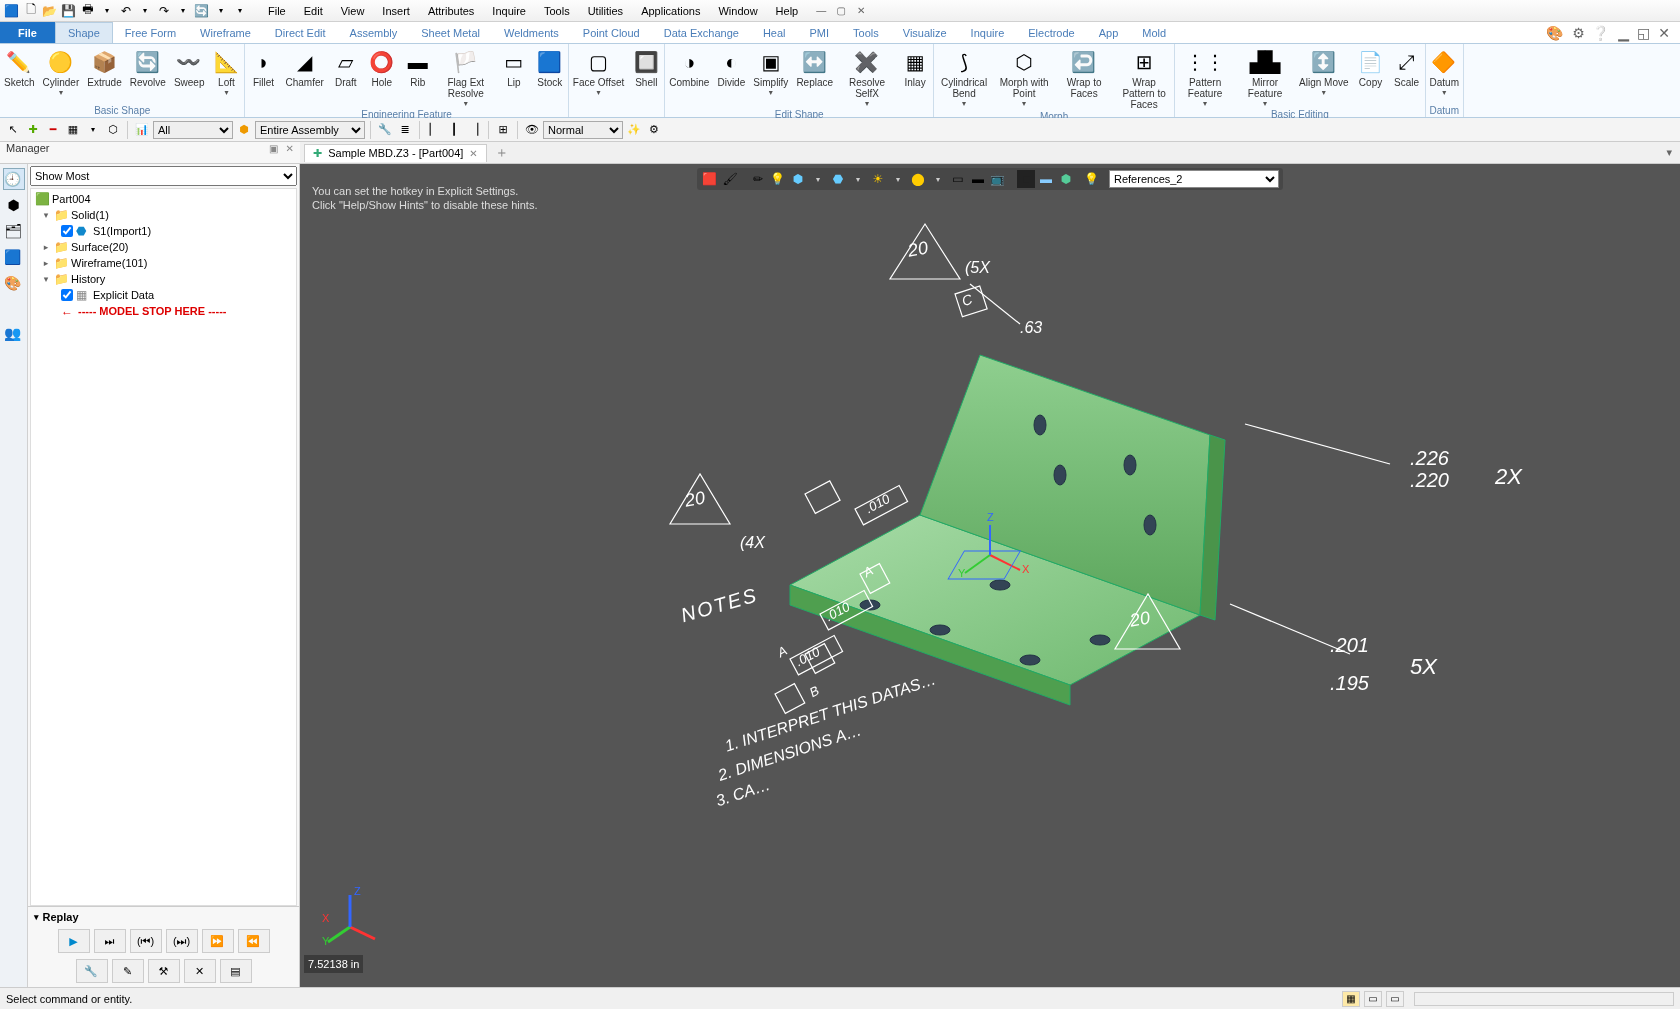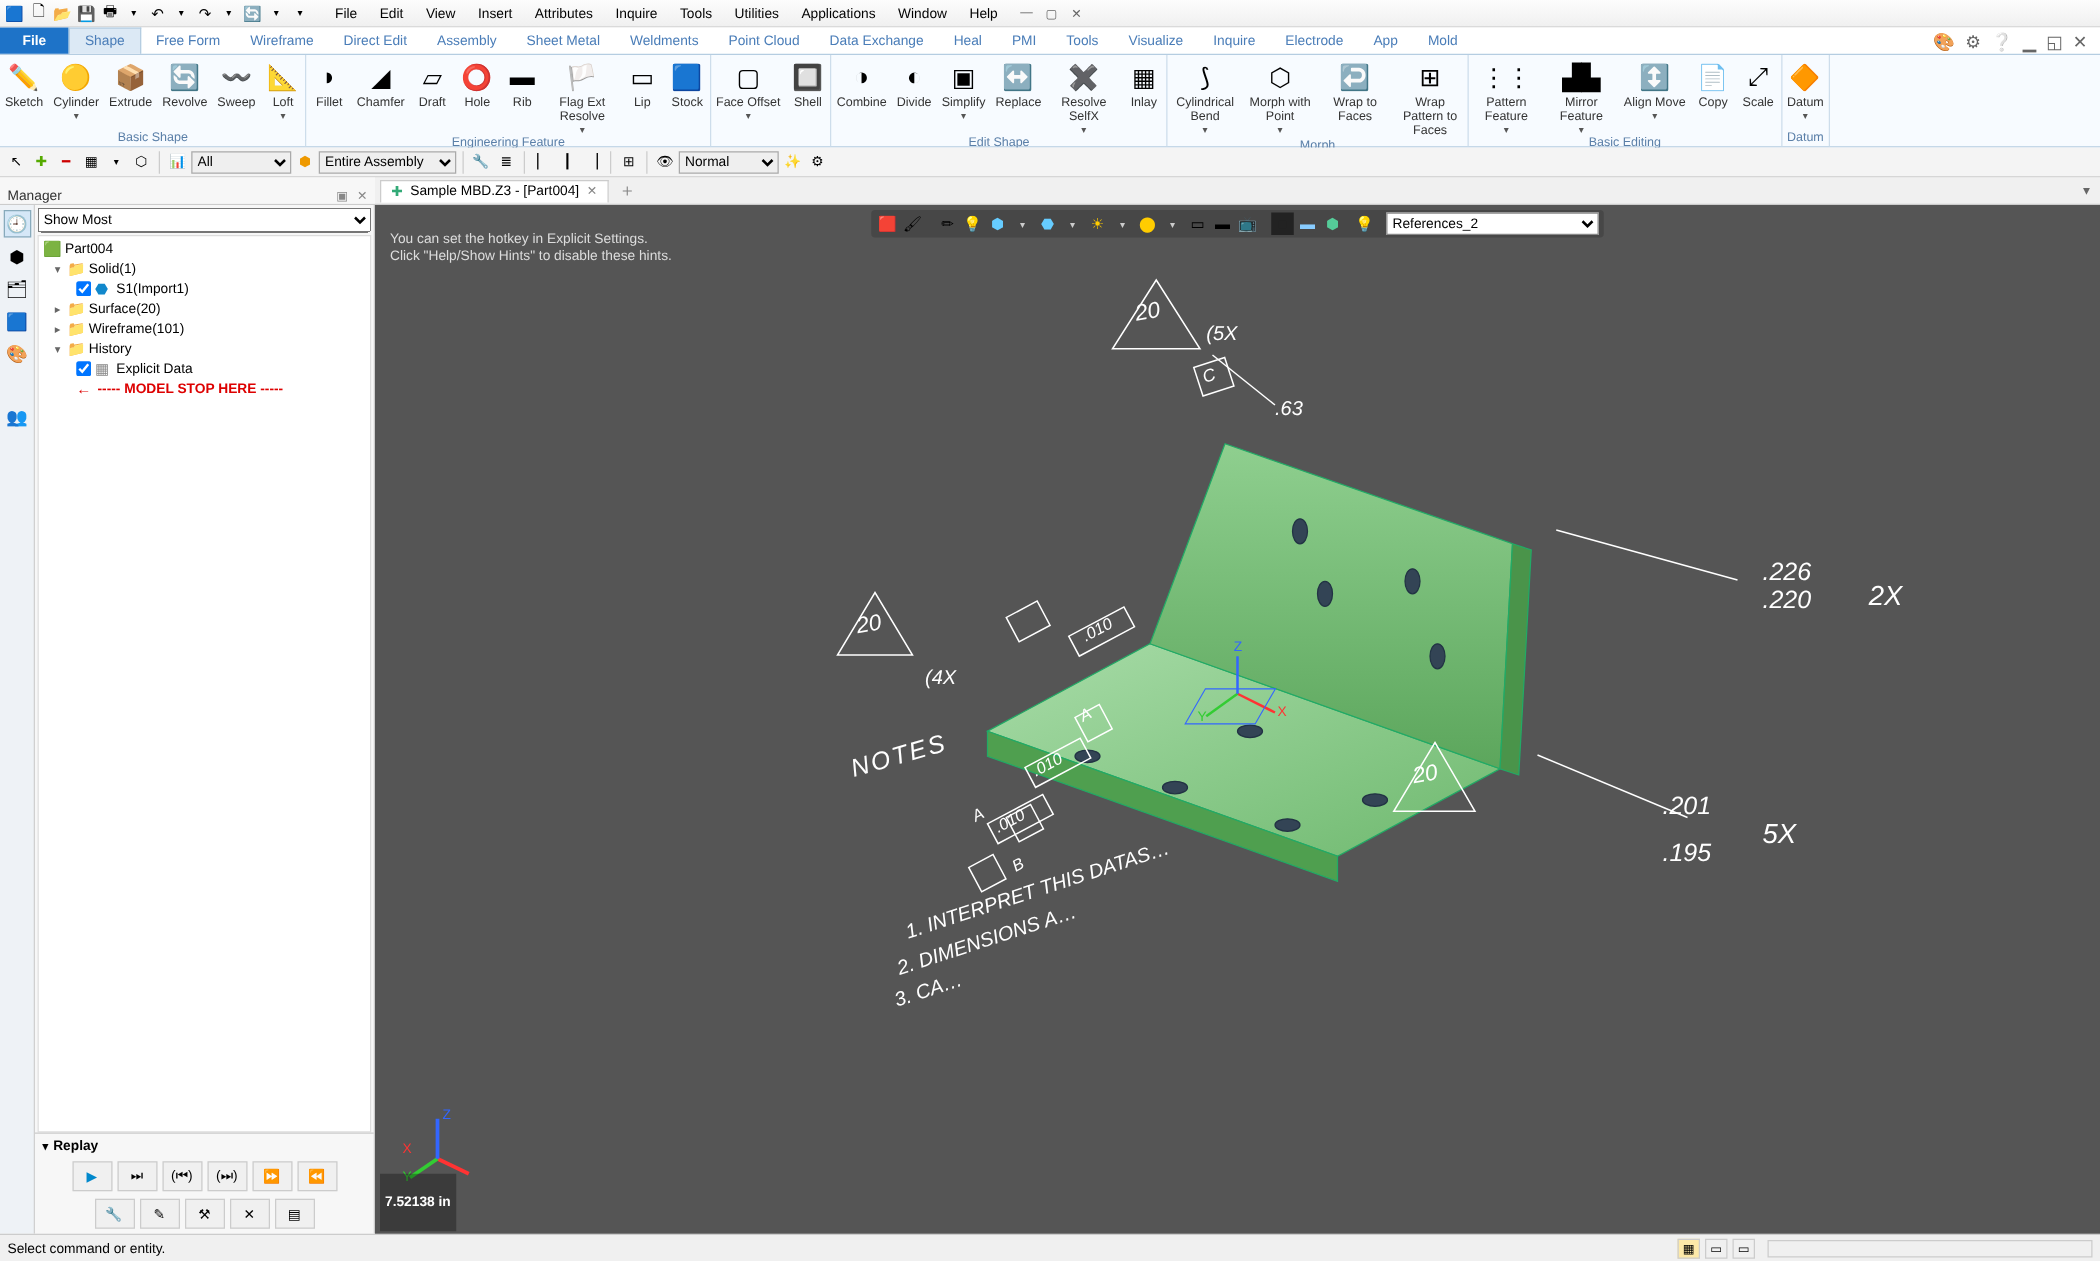--- a/index.html
+++ b/index.html
@@ -35,21 +35,21 @@
 .ribbon .rbtn .drop { font-size: 8px; color: #555; }
 
 
 .filterbar { height: 24px; background: #f4f4f4; border-bottom: 1px solid #ccc; display: flex; align-items: center; padding: 0 4px; gap: 2px; }
 .filterbar .sep { width: 1px; height: 18px; background: #ccc; margin: 0 3px; }
 .filterbar select, .filterbar input { height: 18px; font-size: 11px; border: 1px solid #aaa; }
 .filterbar .ficon { width: 18px; height: 18px; display: inline-flex; align-items: center; justify-content: center; }
 
 
 .doctabs { height: 22px; background: #f0f0f0; border-bottom: 1px solid #ccc; display: flex; align-items: center; }
-.doctabs .left-area { width: 300px; height: 100%; display: flex; align-items: flex-end; padding: 0 6px; justify-content: space-between; background: #f7f7f7; }
+.doctabs .left-area { width: 300px; height: 100%; display: flex; align-items: flex-start; padding: 0 6px; justify-content: space-between; background: #f7f7f7; }
 .doctabs .left-area .mtitle { font-weight: normal; color: #333; }
 .doctabs .doc-tab { background: #fff; border: 1px solid #ccc; border-bottom: none; padding: 2px 8px; margin-left: 4px; display: flex; align-items: center; gap: 6px; }
 .doctabs .doc-tab .x { font-size: 10px; color: #888; }
 .doctabs .plus { padding: 0 8px; color: #888; font-size: 14px; }
 
 
 .main { flex: 1; display: flex; min-height: 0; }
 
 
 .left-panel { width: 300px; background: #f7f7f7; border-right: 1px solid #ccc; display: flex; flex-direction: column; }
@@ -71,21 +71,21 @@
 .replay .btns button, .replay .row2 button { width: 32px; height: 24px; background: #f0f0f0; border: 1px solid #ccc; }
 .replay .row2 { display: flex; justify-content: center; gap: 4px; padding: 2px; }
 
 
 .viewport { flex: 1; background: #555; position: relative; overflow: hidden; }
 .vp-toolbar { position: absolute; top: 4px; left: 50%; transform: translateX(-50%); display: flex; gap: 2px; align-items: center; background: rgba(70,70,70,.9); padding: 2px 4px; border-radius: 3px; }
 .vp-toolbar span { width: 18px; height: 18px; display: inline-flex; align-items: center; justify-content: center; font-size: 12px; }
 .vp-toolbar select { height: 18px; font-size: 11px; background: #fff; border: 1px solid #888; width: 170px; margin-left: 6px; }
 .hint { position: absolute; top: 20px; left: 12px; color: #ddd; font-size: 11px; line-height: 14px; }
 .triad { position: absolute; left: 20px; bottom: 40px; }
-.coord { position: absolute; left: 4px; bottom: 2px; color: #fff; background: rgba(0,0,0,.3); padding: 17px 4px; font-weight: bold; }
+.coord { position: absolute; left: 4px; bottom: 14px; color: #fff; background: rgba(0,0,0,.3); padding: 3px 4px; }
 
 
 .model { position: absolute; left: 50%; top: 50%; transform: translate(-50%,-55%); }
 .annot { position: absolute; color: #fff; font-family: Arial; font-style: italic; white-space: pre; }
 
 
 .statusbar { height: 22px; background: #f0f0f0; border-top: 1px solid #ccc; display: flex; align-items: center; padding: 0 6px; justify-content: space-between; }
 .statusbar .right { display: flex; gap: 4px; align-items: center; }
 .statusbar .right span { width: 18px; height: 16px; border: 1px solid #ccc; display: inline-flex; align-items: center; justify-content: center; font-size: 10px; }
 

